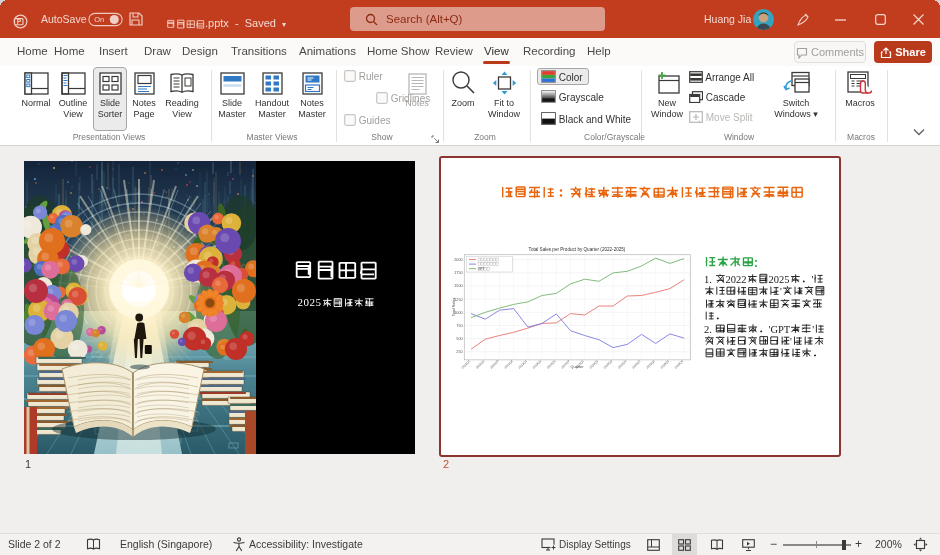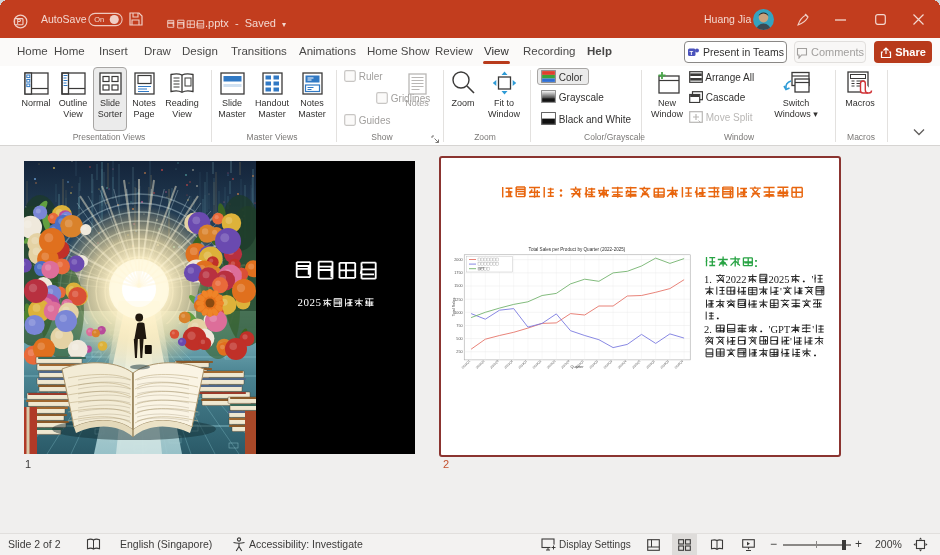--- a/index.html
+++ b/index.html
@@ -30,20 +30,24 @@
       <text x="7" y="11.5" font-size="8.5" fill="#f3d8d0">On</text>
       <circle cx="30" cy="8.5" r="5.2" fill="#f0cfc6"></circle>
     </svg>
 <svg class="abs" style="left:128px;top:11px" width="17" height="16" viewBox="0 0 17 16">
       <path d="M2 2h9l3 3v9H2z" fill="none" stroke="#f0cfc6" stroke-width="1.2"></path>
       <path d="M5 2v4h5V2M4 14v-5h7v5" fill="none" stroke="#f0cfc6" stroke-width="1.1"></path>
     </svg>
 <span class="abs" style="left:166px;top:13px;"><svg width="39" height="10" viewBox="0 0 39 10" style="vertical-align:-0.13em;" aria-hidden="true">
         <path d="M1.7 1.4V8.3M7.8 1.4V8.3M1.7 1.4H7.8M1.7 8.3H7.8M1.7 4.4H7.8M1.7 3.2H7.8M7.2 3.1V7.2M11.7 1.2V9.0M18.0 1.2V9.0M11.7 1.2H18.0M11.7 9.0H18.0M11.7 5.0H18.0M11.7 3.5H18.0M17.5 3.3V8.1M21.2 1.8V8.6M28.4 1.8V8.6M21.2 1.8H28.4M21.2 8.6H28.4M24.2 1.8V8.6M21.2 5.2H28.4M31.2 1.7V9.0M37.7 1.7V9.0M31.2 1.7H37.7M31.2 9.0H37.7M31.2 4.8H37.7M31.4 7.0H36.9M31.5 3.3L30.8 6.8" stroke="#f3d8d0" stroke-width="0.85" fill="none" opacity="1.0"></path>
       </svg><span class="tbtext" style="font-size:11px">.pptx&nbsp; -&nbsp; Saved&nbsp; <span style="font-size:8px">▾</span></span></span>
+<div class="searchbox"><svg style="vertical-align:-3px;margin-left:15px;margin-right:8px" width="13" height="13" viewBox="0 0 13 13">
+        <circle cx="5.5" cy="5.5" r="4" fill="none" stroke="#8c2a12" stroke-width="1.3"></circle>
+        <path d="M8.5 8.5L12 12" stroke="#8c2a12" stroke-width="1.3"></path>
+      </svg>Search (Alt+Q)</div>
 <span class="abs tbtext" style="left:704px;top:13px;">Huang Jia</span>
 <svg class="abs" style="left:753px;top:9px" width="21" height="21" viewBox="0 0 21 21">
       <defs>
         <clipPath id="avc">
           <circle cx="10.5" cy="10.5" r="10.5"></circle>
         </clipPath>
       </defs>
       <g clip-path="url(#avc)">
         <rect width="21" height="21" fill="#35a3c0"></rect>
         <path d="M3 22a7.5 7.5 0 0 1 15 0z" fill="#3a4a55"></path>
@@ -70,27 +74,22 @@
 <span class="tab" style="left:54px;">Home</span>
 <span class="tab" style="left:99px;">Insert</span>
 <span class="tab" style="left:144px;">Draw</span>
 <span class="tab" style="left:182px;">Design</span>
 <span class="tab" style="left:231px;">Transitions</span>
 <span class="tab" style="left:299px;">Animations</span>
 <span class="tab" style="left:367px;">Home Show</span>
 <span class="tab" style="left:435px;">Review</span>
 <span class="tab" style="left:484px;color:#323130;">View</span>
 <span class="tab" style="left:523px;">Recording</span>
-<span class="tab" style="left:587px;font-weight:bold;">Help</span>
+<span class="tab" style="left:587px;">Help</span>
 <div class="abs" style="left:483px;top:23px;width:27px;height:3px;background:#b83a1b;border-radius:2px;"></div>
-<div class="abs" style="left:684px;top:3px;width:103px;height:22px;border:1px solid #8a8886;border-radius:4px;background:#fff;font-size:10.5px;color:#323130;line-height:20px;text-align:center;"><svg style="vertical-align:-3px" width="13" height="13" viewBox="0 0 13 13">
-        <rect x="1" y="2.5" width="7.5" height="7.5" rx="1.5" fill="#4b53bc"></rect>
-        <circle cx="10" cy="4.5" r="2" fill="#4b53bc"></circle>
-        <text x="2.6" y="8.8" font-size="6" fill="#fff" font-weight="bold">T</text>
-      </svg> Present in Teams</div>
 <div class="abs" style="left:794px;top:3px;width:72px;height:22px;border:1px solid #e1dfdd;border-radius:4px;background:#f8f7f6;font-size:11px;color:#a19f9d;line-height:20px;text-align:center;"><svg style="vertical-align:-3px" width="12" height="12" viewBox="0 0 12 12">
         <path d="M1.5 1.5h9v6.5h-5L3 11V8h-1.5z" fill="none" stroke="#a19f9d" stroke-width="1.1"></path>
       </svg> Comments</div>
 <div class="abs" style="left:874px;top:3px;width:58px;height:22px;border-radius:4px;background:#b83a1b;font-size:11px;color:#fff;line-height:22px;text-align:center;font-weight:bold;"><svg style="vertical-align:-2.5px" width="12" height="12" viewBox="0 0 12 12">
         <path d="M6 7V1.5M3.5 3.5L6 1l2.5 2.5" fill="none" stroke="#fff" stroke-width="1.2"></path>
         <path d="M3 5H1.5v5.5h9V5H9" fill="none" stroke="#fff" stroke-width="1.2"></path>
       </svg> Share</div>
 </div>
 <div class="ribbon">
 <div class="abs" style="left:93px;top:1px;width:34px;height:64px;background:#ebebeb;border:1px solid #a8a6a4;border-radius:4px;"></div>

